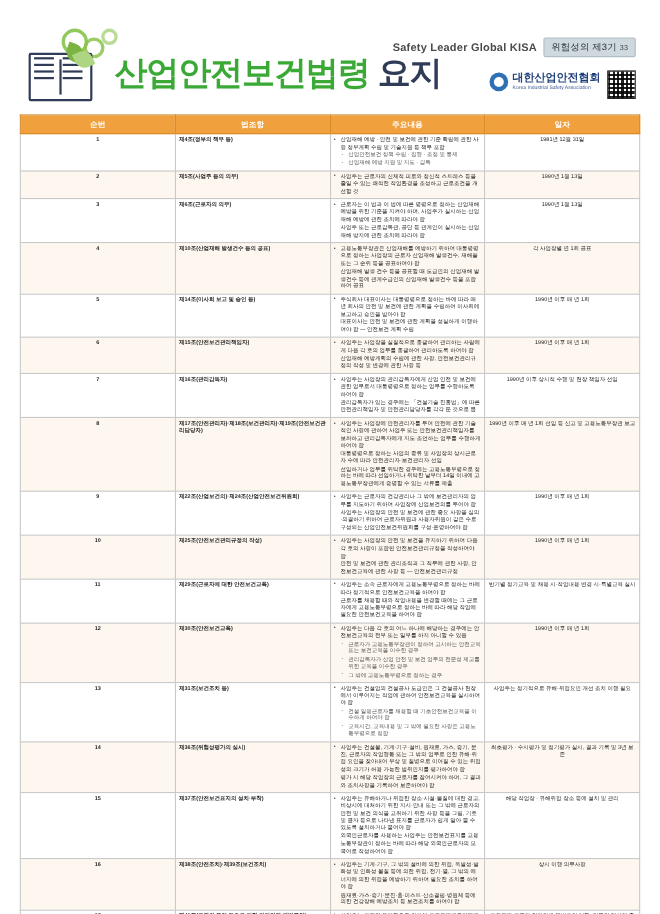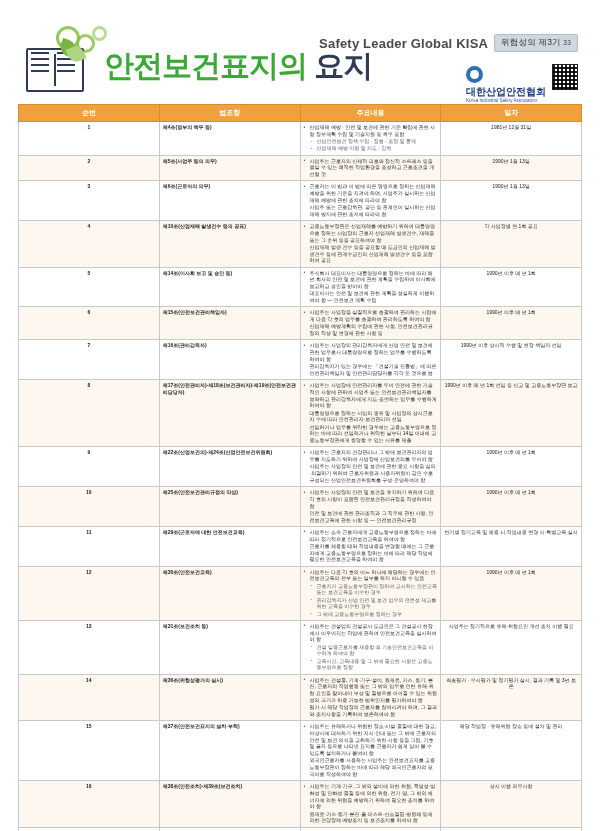--- a/index.html
+++ b/index.html
@@ -29,21 +29,21 @@
   }
   .brand-right {
     position: absolute;
     right: 22px;
     top: 34px;
     display: flex;
     align-items: center;
     gap: 6px;
   }
   .brand-right .sl-text {
-    font-size: 13px;
+    font-size: 10px;
     font-weight: bold;
     color: #4a4a4a;
     letter-spacing: .2px;
   }
   .guide-badge {
     background: #cfd8dc;
     color: #263238;
     font-size: 8.5px;
     padding: 2px 6px;
     border-radius: 2px;
@@ -137,22 +137,22 @@
   }
   .title-main .em {
     color: #2f3b57;
     margin-top: 13px;
   }
   .kisa-logo {
     position: absolute;
     right: 54px;
     top: 66px;
     display: flex;
+    align-items: center;
     gap: 4px;
-    flex-direction: column;
   }
   .kisa-mark {
     width: 17px; height: 17px;
     border-radius: 50%;
     background: #2f6fb5;
     position: relative;
   }
   .kisa-mark:after {
     content: "";
     position: absolute;
@@ -299,21 +299,21 @@
           <i></i>
           <i></i>
         </div>
       <div class="leaf">
           <span></span>
           <span class="l2"></span>
         </div>
     </div>
 
     <div class="title-main">
-      <span>안전보건표지의 </span><span class="em">요지</span>
+      <span>산업안전보건법령 </span><span class="em">요지</span>
     </div>
 
     <div class="kisa-logo">
       <span class="kisa-mark"></span>
       <span>
         <span class="kisa-text-kr" style="display:block">대한산업안전협회</span>
         <span class="kisa-text-en" style="display:block">Korea Industrial Safety Association</span>
       </span>
     </div>
 

